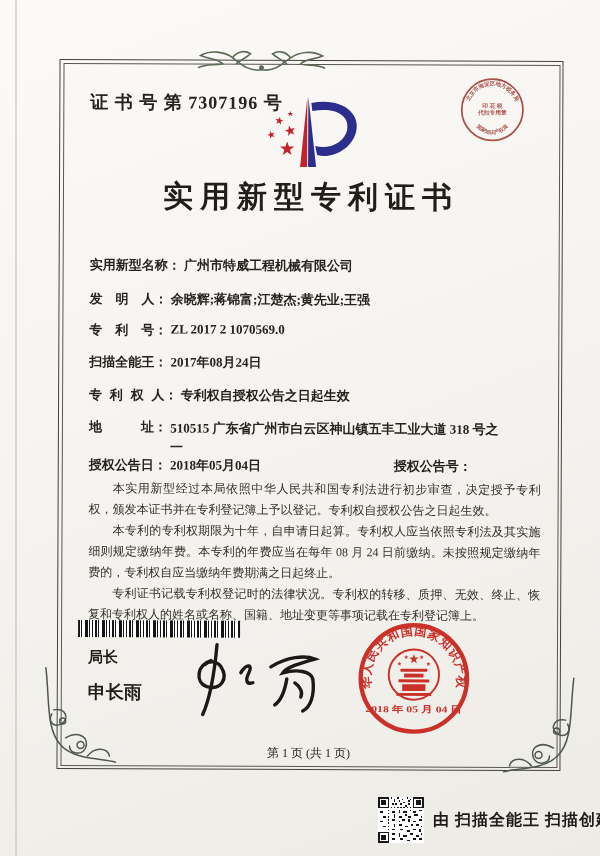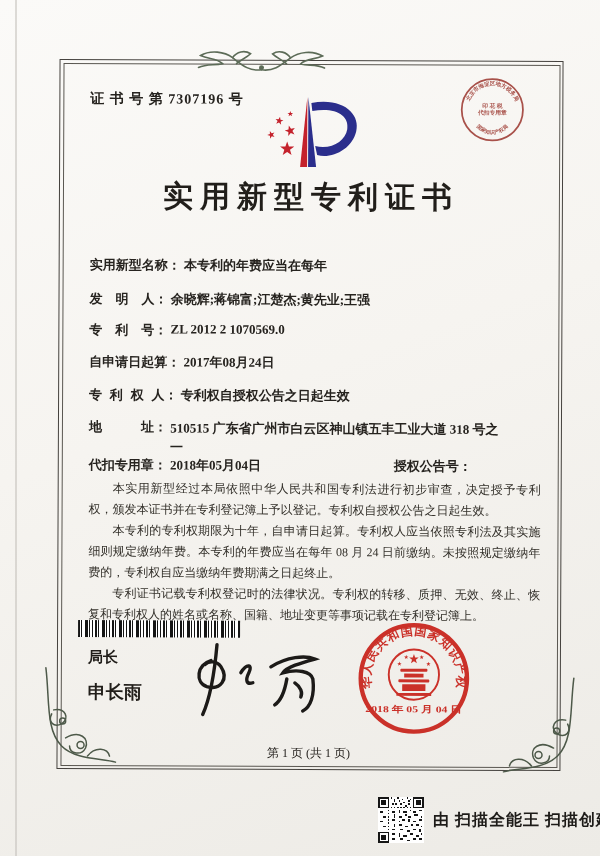--- a/index.html
+++ b/index.html
@@ -11,21 +11,21 @@
   }
   .spine-line{position:absolute;left:15px;top:0;width:2px;height:856px;background:#c2bfba;opacity:.55;}
   .frame{
     position:absolute;left:58px;top:60px;width:502px;height:708px;
     border:1.6px solid #45423e;transform:rotate(.25deg);transform-origin:center;
   }
   .frame-inner{position:absolute;inset:2.5px;border:1px solid #5a5751;pointer-events:none;}
   .ornament-top{position:absolute;left:128px;top:-18px;width:146px;height:34px;}
   .ornament-bl{position:absolute;left:-22px;top:600px;width:90px;height:110px;}
   .ornament-br{position:absolute;left:436px;top:608px;width:90px;height:110px;transform:scaleX(-1);}
-  .cert-no{position:absolute;left:30px;top:30px;font-size:14px;font-weight:bold;letter-spacing:1px;color:#26231f;}
+  .cert-no{position:absolute;left:30px;top:30px;font-size:18px;font-weight:bold;letter-spacing:1px;color:#26231f;}
   .tax-stamp{position:absolute;left:398px;top:14px;width:68px;height:68px;opacity:.88;}
   .logo{position:absolute;left:190px;top:26px;width:114px;height:84px;}
   .title{position:absolute;left:0;top:116px;width:100%;text-align:center;
     font-size:30px;font-weight:bold;letter-spacing:7px;color:#211e1a;}
   .frow{position:absolute;left:30px;width:452px;font-size:13px;font-weight:bold;color:#26231f;}
   .flabel{display:inline-block;font-family:Liberation Mono, monospace;}
   .fvalue{display:inline-block;vertical-align:top;}
   .fvalue.addr{width:332px;line-height:19px;}
   .glabel2{position:absolute;left:305px;top:0;}
   .gvalue2{position:absolute;left:366px;top:0;}
@@ -113,44 +113,44 @@
       <use href="#star" transform="translate(29,34) scale(0.42) rotate(10)"></use>
       <use href="#star" transform="translate(21,48) scale(0.4) rotate(-20)"></use>
       <use href="#star" transform="translate(40,27) scale(0.3)"></use>
     </g>
   </svg>
 
   <div class="title">实用新型专利证书</div>
 
   <div class="frow" style="top:196px">
     <span class="flabel">实用新型名称：</span>
-    <span class="fvalue">本专利的年费应当在每年</span>
+    <span class="fvalue">广州市特威工程机械有限公司</span>
   </div>
   <div class="frow" style="top:230px">
     <span class="flabel">发　明　人：</span>
     <span class="fvalue">余晓辉;蒋锦富;江楚杰;黄先业;王强</span>
   </div>
   <div class="frow" style="top:261px">
     <span class="flabel">专　利　号：</span>
-    <span class="fvalue">ZL 2012 2 1070569.0</span>
+    <span class="fvalue">ZL 2017 2 1070569.0</span>
   </div>
   <div class="frow" style="top:293px">
-    <span class="flabel">自申请日起算：</span>
+    <span class="flabel">扫描全能王：</span>
     <span class="fvalue">2017年08月24日</span>
   </div>
   <div class="frow" style="top:326px">
     <span class="flabel">专 利 权 人：</span>
     <span class="fvalue">专利权自授权公告之日起生效</span>
   </div>
   <div class="frow" style="top:358px">
     <span class="flabel">地　　　址：</span>
     <span class="fvalue addr">510515 广东省广州市白云区神山镇五丰工业大道 318 号之一</span>
   </div>
   <div class="frow" style="top:396px">
-    <span class="flabel">代扣专用章：</span>
+    <span class="flabel">授权公告日：</span>
     <span class="fvalue">2018年05月04日</span>
     <span class="glabel2">授权公告号：</span>
   </div>
 
   <div class="bodytext">
     <p>本实用新型经过本局依照中华人民共和国专利法进行初步审查，决定授予专利权，颁发本证书并在专利登记簿上予以登记。专利权自授权公告之日起生效。</p>
     <p>本专利的专利权期限为十年，自申请日起算。专利权人应当依照专利法及其实施细则规定缴纳年费。本专利的年费应当在每年 08 月 24 日前缴纳。未按照规定缴纳年费的，专利权自应当缴纳年费期满之日起终止。</p>
     <p>专利证书记载专利权登记时的法律状况。专利权的转移、质押、无效、终止、恢复和专利权人的姓名或名称、国籍、地址变更等事项记载在专利登记簿上。</p>
   </div>
 

